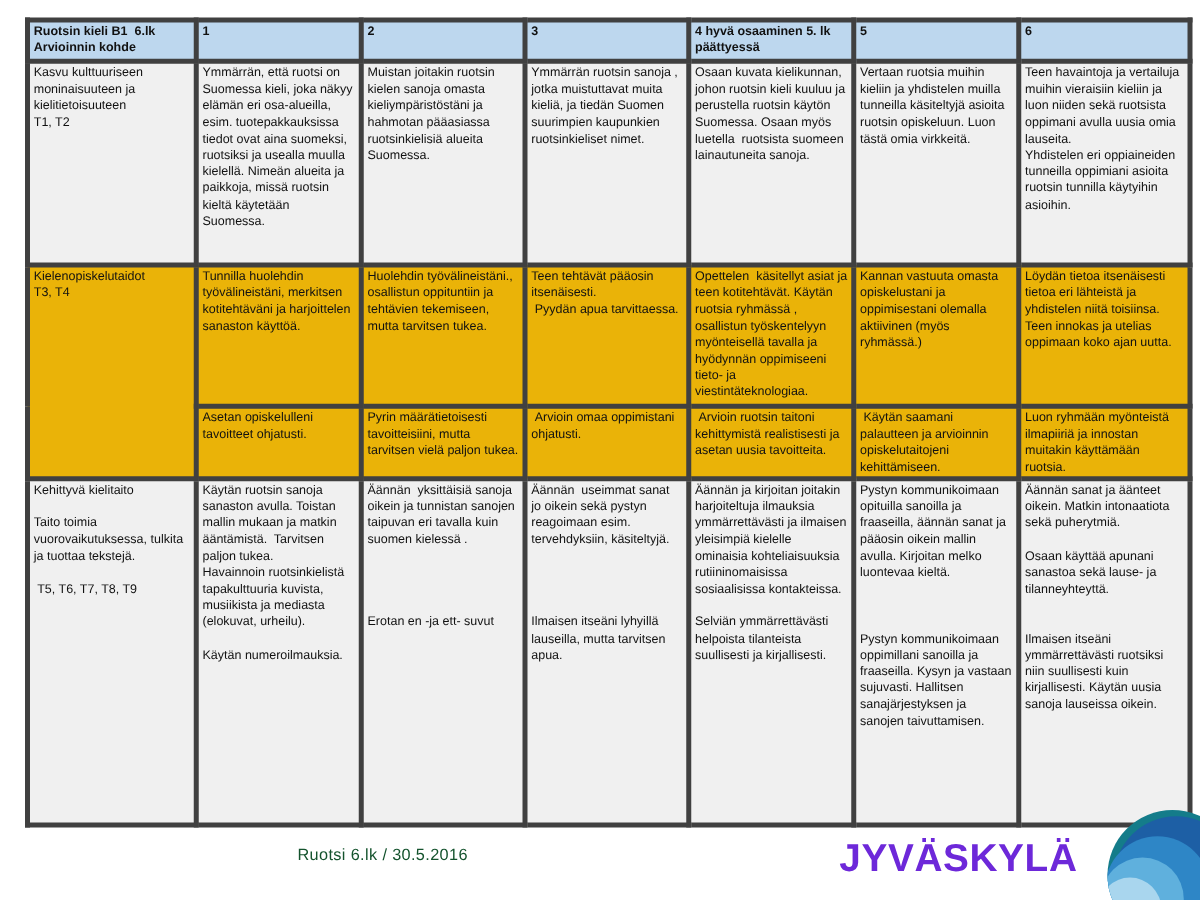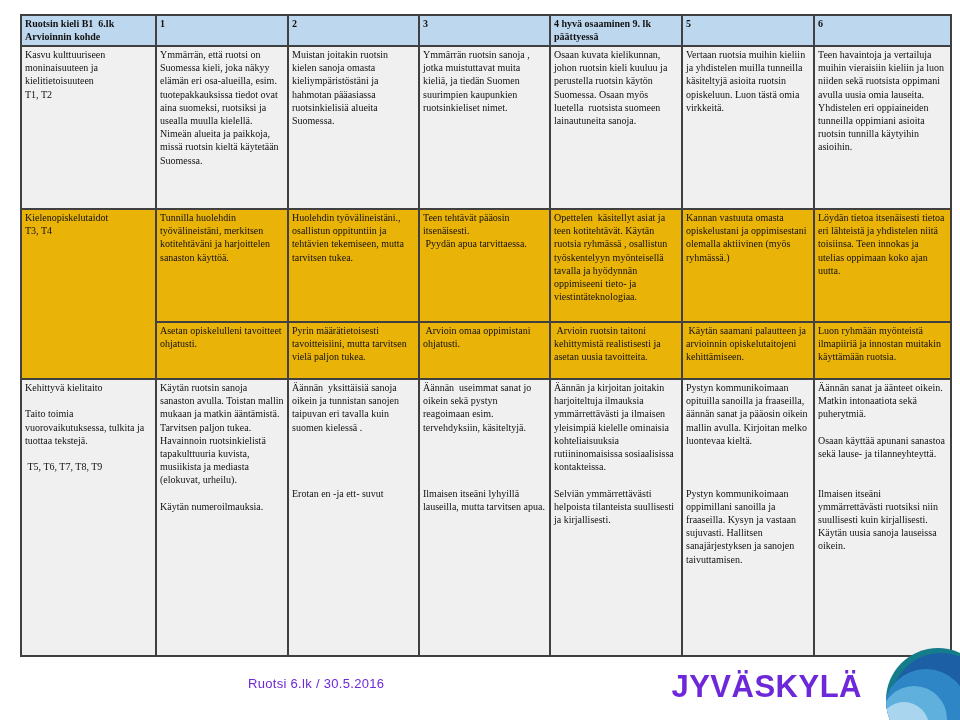--- a/index.html
+++ b/index.html
@@ -5,36 +5,35 @@
   html,body{margin:0;padding:0;}
   .page{
     width:960px;height:720px;position:relative;background:#ffffff;
     overflow:hidden;font-family:"Liberation Sans","DejaVu Sans",sans-serif;
   }
   table.rubric{
     position:absolute;left:20px;top:14px;width:930px;
     border-collapse:collapse;table-layout:fixed;
   }
   table.rubric td{
-    border:2px solid #404040;vertical-align:top;
+    border:4px solid #404040;vertical-align:top;
     padding:1px 3px 0 3px;font-size:10px;line-height:13.2px;
     color:#111111;white-space:pre-wrap;word-wrap:break-word;
     background:#F0F0F0;
-    font-family:Liberation Serif, serif;
   }
   tr.hdr td{background:#BDD7EE;font-weight:bold;height:28px;}
   tr.r1{height:163px;margin-left:32px;}
   tr.r2a td,tr.r2b td{background:#eab308;}
   tr.r2a{height:113px;}
   tr.r2b{height:57px;}
   tr.r3{height:277px;}
   td.rowlabel{font-weight:normal;}
   .footer-caption{
-    position:absolute;left:248px;top:676px;
-    font-size:13px;color:#6d28d9;letter-spacing:0.3px;
+    position:absolute;left:238px;top:676px;
+    font-size:13px;color:#14532d;letter-spacing:0.3px;
   }
   .logo{
     position:absolute;right:0;top:645px;height:75px;
     display:flex;align-items:center;
   }
   .logo-text{
     position:absolute;right:98px;top:24px;
     font-size:31px;font-weight:bold;color:#6d28d9;
     letter-spacing:0.5px;white-space:nowrap;
   }
@@ -55,21 +54,21 @@
         <col style="width:132px">
       <col style="width:137px">
     </colgroup>
     <tbody>
         <tr class="hdr">
       <td>Ruotsin kieli B1  6.lk
 Arvioinnin kohde</td>
       <td>1</td>
       <td>2</td>
       <td>3</td>
-      <td>4 hyvä osaaminen 9. lk
+      <td>4 hyvä osaaminen 5. lk
 päättyessä</td>
       <td>5</td>
       <td>6</td>
     </tr>
     <tr class="r1">
       <td class="rowlabel">Kasvu kulttuuriseen moninaisuuteen ja kielitietoisuuteen
 T1, T2</td>
       <td>Ymmärrän, että ruotsi on Suomessa kieli, joka näkyy elämän eri osa-alueilla, esim. tuotepakkauksissa tiedot ovat aina suomeksi, ruotsiksi ja usealla muulla kielellä. Nimeän alueita ja paikkoja, missä ruotsin kieltä käytetään Suomessa.</td>
       <td>Muistan joitakin ruotsin kielen sanoja omasta kieliympäristöstäni ja hahmotan pääasiassa ruotsinkielisiä alueita Suomessa.</td>
       <td>Ymmärrän ruotsin sanoja , jotka muistuttavat muita kieliä, ja tiedän Suomen suurimpien kaupunkien ruotsinkieliset nimet.</td>

